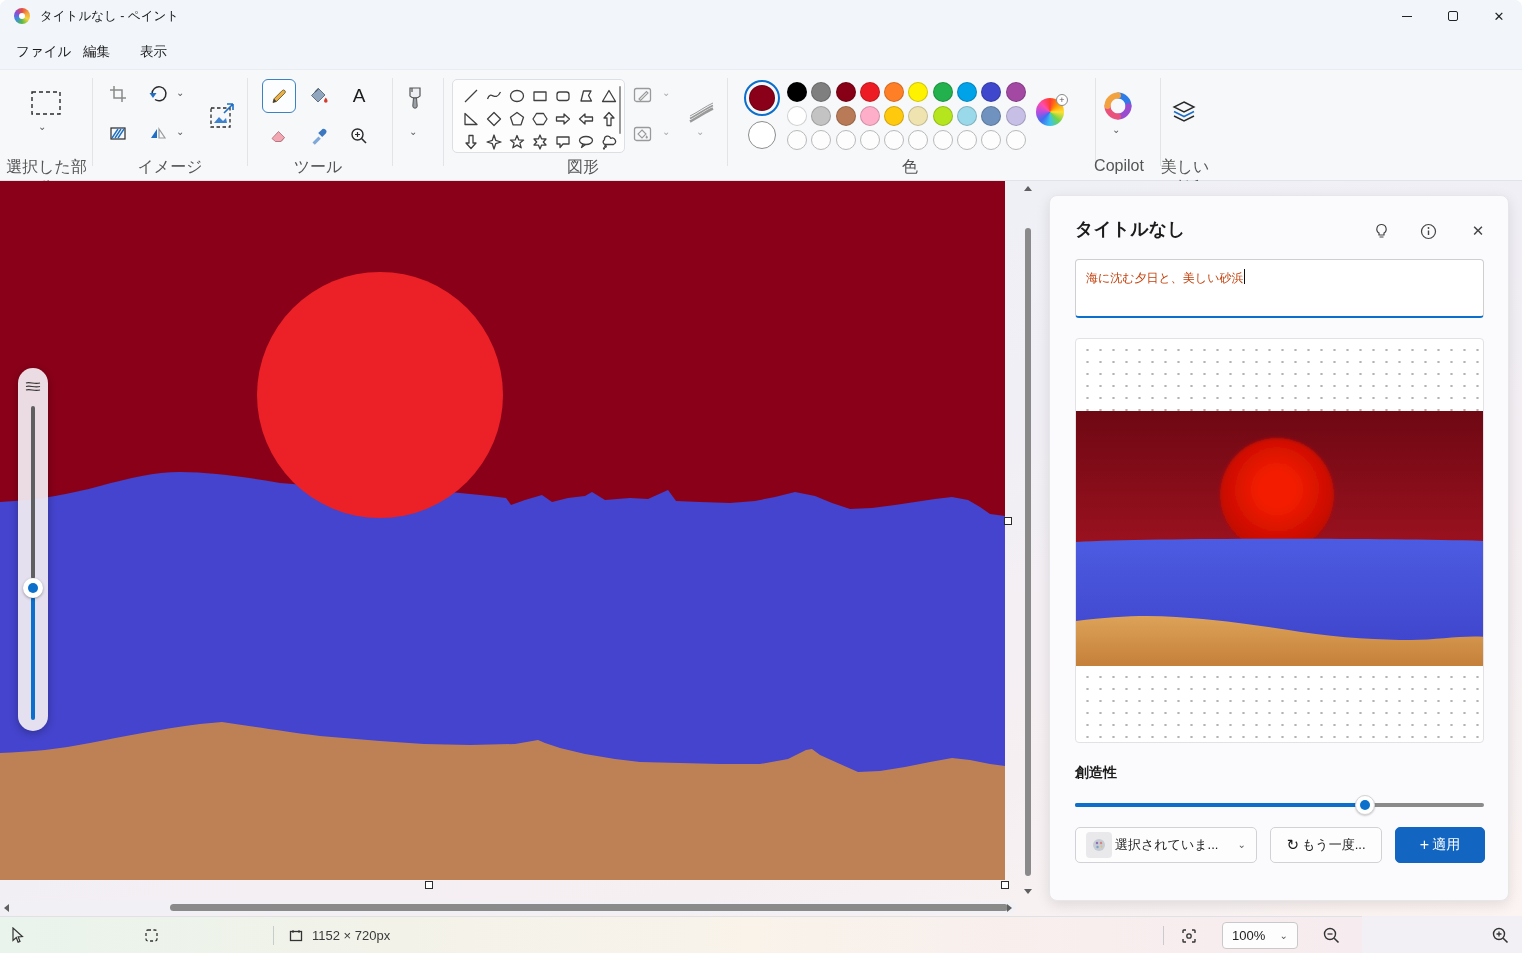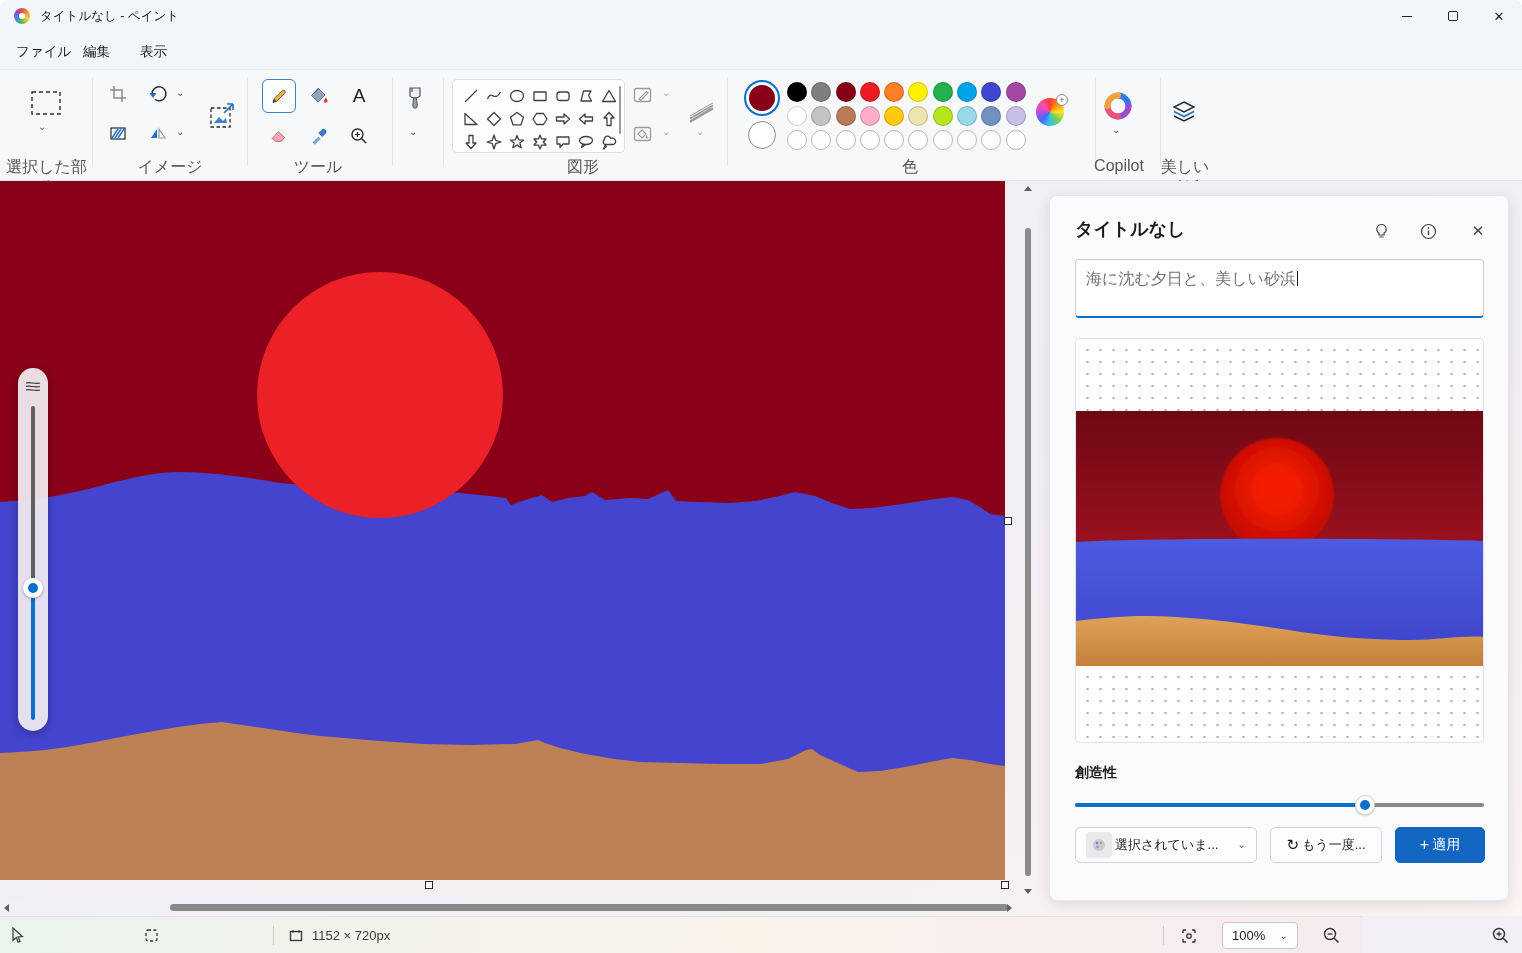--- a/index.html
+++ b/index.html
@@ -68,21 +68,21 @@
   .arr { position:absolute; width:0; height:0; }
   .hscroll { position:absolute; left:0px; top:901px; width:1016px; height:13px; background:rgba(240,241,245,0.8); border-radius:6px; }
   .hthumb { position:absolute; left:170px; top:3px; width:838px; height:7px; background:#8a8a8a; border-radius:4px; }
 
   
   .panel { position:absolute; left:1049px; top:195px; width:460px; height:706px; background:#fbfbfd; border:1px solid #e7e7ea;
     border-radius:8px; box-shadow:0 4px 14px rgba(0,0,0,0.10); }
   .panel-title { position:absolute; left:25px; top:21px; font-size:18px; font-weight:700; color:#1b1b1b; }
   .panel-icon { position:absolute; top:24px; width:22px; height:22px; display:flex; align-items:center; justify-content:center; color:#444; }
   .prompt { position:absolute; left:25px; top:63px; width:409px; height:59px; background:#fff; border:1px solid #cfcfcf;
-    border-bottom:2px solid #0b6fcb; border-radius:4px; padding:9px 10px; font-size:16px; color:#737373; }
+    border-bottom:2px solid #0b6fcb; border-radius:4px; padding:9px 10px; font-size:12px; color:#c2410c; }
   .caret { display:inline-block; width:1px; height:15px; background:#111; vertical-align:-2px; margin-left:1px; }
   .preview { position:absolute; left:25px; top:142px; width:409px; height:405px; border:1px solid #e2e2e5; border-radius:4px; background:#fff; overflow:hidden; }
   .dots { position:absolute; left:0; width:100%; background-image:radial-gradient(circle,#b3b3b3 1px,transparent 1.3px); background-size:13px 12px; background-position:5px 5px; }
   .gen-img { position:absolute; left:0; top:72px; width:409px; height:255px; }
   .creativity-label { position:absolute; left:25px; top:568px; font-size:14px; font-weight:700; color:#1b1b1b; }
   .slider { position:absolute; left:25px; top:599px; width:409px; height:20px; }
   .sl-track { position:absolute; left:0; top:8px; width:100%; height:4px; background:#8a8a8a; border-radius:2px; }
   .sl-fill { position:absolute; left:0; top:8px; height:4px; background:#0b6fcb; border-radius:2px; }
   .sl-thumb { position:absolute; top:0; width:20px; height:20px; margin-left:-10px; border-radius:50%; background:#fff; border:1px solid #d4d4d4; box-shadow:0 1px 2px rgba(0,0,0,0.2); }
   .sl-thumb::after { content:""; position:absolute; left:4px; top:4px; width:10px; height:10px; border-radius:50%; background:#0b6fcb; }

